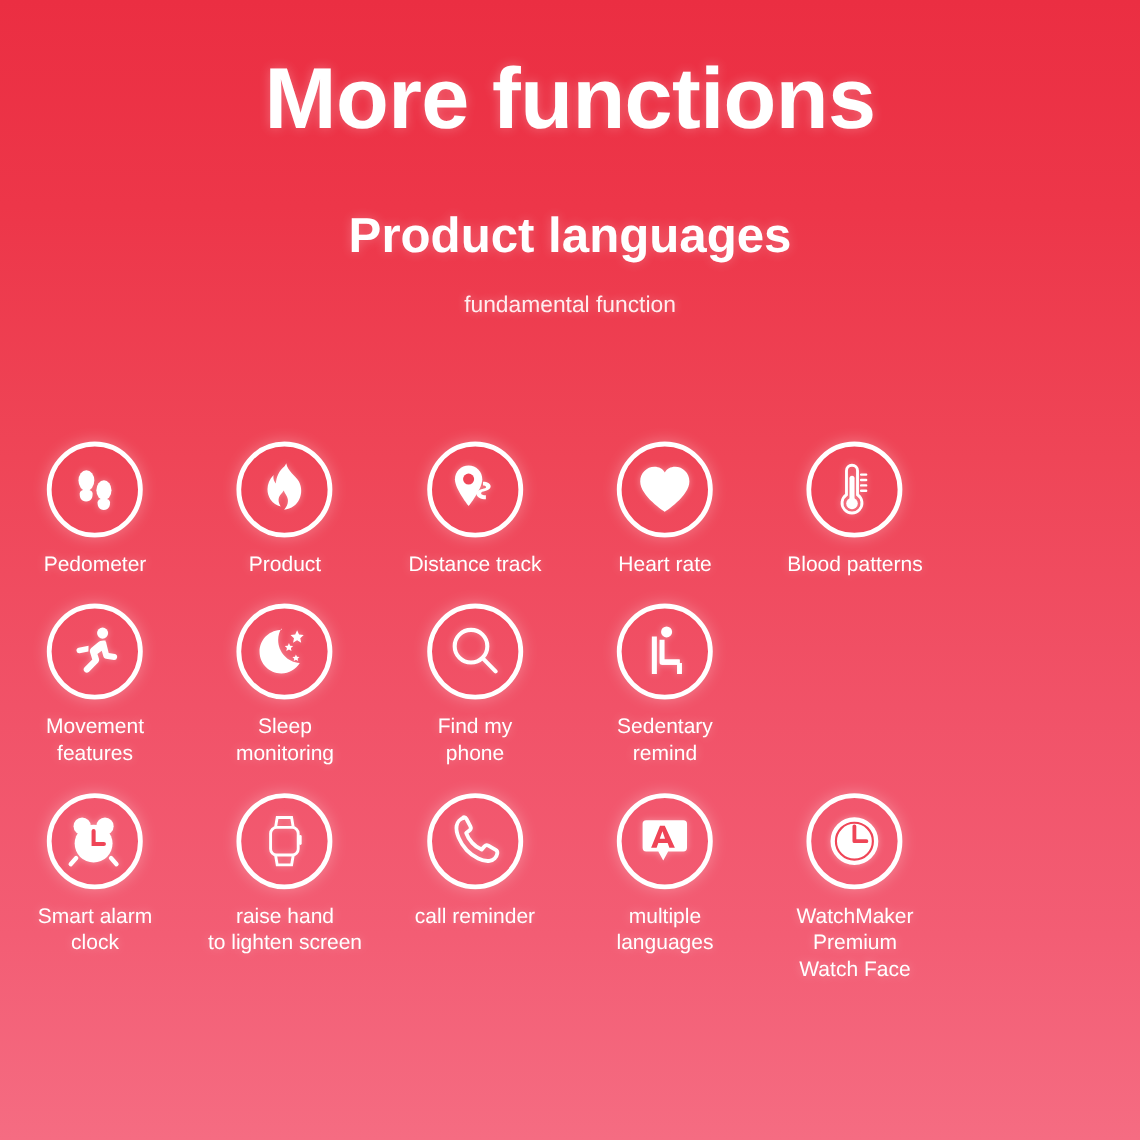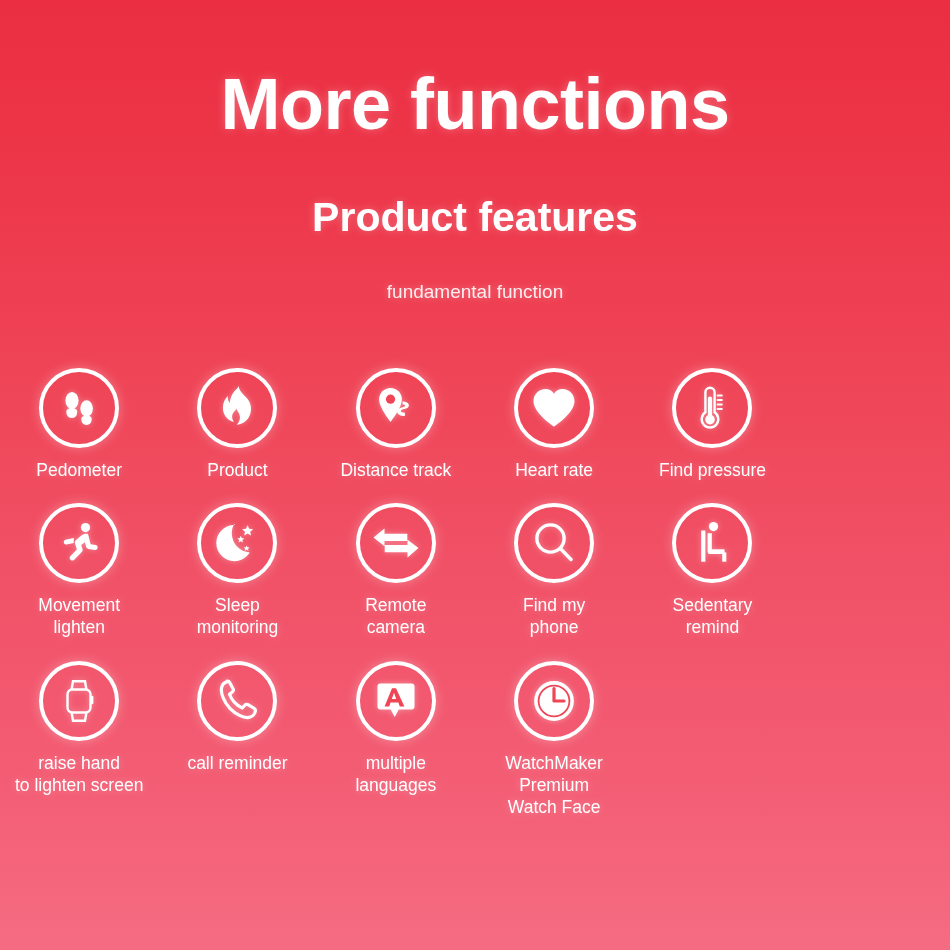--- a/index.html
+++ b/index.html
@@ -31,39 +31,39 @@
   
   .headings {
     position: absolute;
     left: 0;
     top: 0;
     width: 950px;
     text-align: center;
   }
   .title-main {
     margin: 0;
-    padding-top: 68px;
+    padding-top: 47px;
     font-size: 72px;
     line-height: 1.0;
     font-weight: bold;
     color: #FFFFFF;
     letter-spacing: -0.5px;
     text-shadow: 0 0 10px rgba(255,255,255,0.28);
   }
   .title-sub {
     margin: 0;
     padding-top: 57px;
     font-size: 41px;
     line-height: 1.0;
     font-weight: bold;
     color: #FFFFFF;
     text-shadow: 0 0 9px rgba(255,255,255,0.25);
   }
   .title-caption {
-    margin: 16px;
+    margin: 0;
     padding-top: 28px;
     font-size: 19px;
     line-height: 1.0;
     color: #FFEDEF;
     font-weight: normal;
     text-shadow: 0 0 7px rgba(255,255,255,0.35);
   }
 
   
   .grid {
@@ -112,21 +112,21 @@
     text-shadow: 0 0 8px rgba(255,255,255,0.30);
   }
 </style>
 </head>
 <body>
 
 <div id="poster">
 
   <div class="headings">
     <h1 class="title-main">More functions</h1>
-    <h2 class="title-sub">Product features</h2>
+    <h2 class="title-sub">Product languages</h2>
     <p class="title-caption">fundamental function</p>
   </div>
 
   <div class="grid">
 
     <div class="grid-row row-1">
 
       <div class="cell">
         <div class="icon-circle">
           <svg width="48" height="48" viewBox="0 0 48 48" fill="#fff">
@@ -170,64 +170,54 @@
 
       <div class="cell">
         <div class="icon-circle">
           <svg width="48" height="50" viewBox="0 0 48 50" fill="none" stroke="#fff" stroke-width="2.4">
             <path d="M26.6 29.3V9.3a4.6 4.6 0 0 0-9.2 0v20a8.3 8.3 0 1 0 9.2 0z"></path>
             <rect x="19.9" y="13.5" width="4.2" height="21.5" rx="2.1" fill="#fff" stroke="none"></rect>
             <circle cx="22" cy="36.6" r="4.8" fill="#fff" stroke="none"></circle>
             <path d="M29.6 12.5h4.2M29.6 17h4.2M29.6 21.5h4.2M29.6 26h4.2" stroke-width="2" stroke-linecap="round"></path>
           </svg>
         </div>
-        <div class="cell-label">Find pressure</div>
+        <div class="cell-label">Blood patterns</div>
       </div>
 
 
     </div>
 
     <div class="grid-row row-2">
 
       <div class="cell">
         <div class="icon-circle">
           <svg width="48" height="48" viewBox="0 0 48 48" fill="#fff">
             <circle cx="30.5" cy="8.6" r="4.6"></circle>
             <path d="M33.6 15.2c-2.6-.8-5.3-.3-7.3 1.4l-5.3 4.5c-1 .9-1.4 2.3-1 3.5l1.9 5.9-6.6 6.8a2.6 2.6 0 0 0 3.7 3.6l7.8-7.9c.8-.8 1-2 .7-3l-1.3-4 3.6-2.8 1.3 4.6c.3 1.1 1.2 1.9 2.3 2.1l6.6 1.1a2.5 2.5 0 0 0 .8-4.9l-5.2-.9-2-8.2c-.1-1-.5-1.6-1-1.8z"></path>
             <path d="M18.8 19.1l-8.3 1.6a2.4 2.4 0 0 0 .9 4.7l7.3-1.4z"></path>
           </svg>
         </div>
         <div class="cell-label">Movement
-lighten</div>
+features</div>
       </div>
 
 
       <div class="cell">
         <div class="icon-circle">
           <svg width="50" height="48" viewBox="0 0 50 48" fill="#fff">
             <path d="M24.6 3.5c-1.8 2.8-2.8 6.2-2.8 9.8 0 10.2 8 18.6 18 19.2-3.2 5.2-8.9 8.7-15.4 8.7-10 0-18.1-8.1-18.1-18.1 0-9.6 7.4-17.4 16.8-18.1.5 0 1 0 1.5-.1z" transform="translate(-2,1)"></path>
             <path d="M35.6 6.2l1.6 3.6 3.9.4-2.9 2.6.8 3.8-3.4-2-3.4 2 .8-3.8-2.9-2.6 3.9-.4z"></path>
             <path d="M28.8 16.8l1 2.3 2.5.3-1.9 1.7.5 2.4-2.1-1.3-2.2 1.3.5-2.4-1.8-1.7 2.5-.3z"></path>
             <path d="M34.6 26.4l.9 1.9 2.1.2-1.6 1.4.5 2-1.9-1.1-1.8 1.1.4-2-1.5-1.4 2.1-.2z"></path>
           </svg>
         </div>
         <div class="cell-label">Sleep
 monitoring</div>
       </div>
 
-      <div class="cell">
-        <div class="icon-circle">
-          <svg width="50" height="44" viewBox="0 0 50 44" fill="#fff">
-            <path d="M13.5 7.5v5.2h22.8v7.4H13.5v5.2L2.5 16.4z"></path>
-            <path d="M36.5 36.5v-5.2H13.7v-7.4h22.8v-5.2l11 8.4z"></path>
-          </svg>
-        </div>
-        <div class="cell-label">Remote
-camera</div>
-      </div>
 
       <div class="cell">
         <div class="icon-circle">
           <svg width="48" height="48" viewBox="0 0 48 48" fill="none" stroke="#fff" stroke-width="3.4" stroke-linecap="round">
             <circle cx="20.5" cy="19.5" r="13.6"></circle>
             <path d="M30.6 29.8L41 40.5"></path>
           </svg>
         </div>
         <div class="cell-label">Find my
 phone</div>
@@ -244,20 +234,33 @@
           </svg>
         </div>
         <div class="cell-label">Sedentary
 remind</div>
       </div>
 
     </div>
 
     <div class="grid-row row-3">
 
+      <div class="cell">
+        <div class="icon-circle">
+          <svg width="50" height="48" viewBox="0 0 50 48" fill="#fff">
+            <circle cx="14.5" cy="11.5" r="7.2"></circle>
+            <circle cx="33.5" cy="11.5" r="7.2"></circle>
+            <circle cx="24" cy="26" r="15.8"></circle>
+            <path d="M24 15.5v10.8h8.6" stroke="#EF4557" stroke-width="3.4" fill="none" stroke-linecap="round"></path>
+            <path d="M9.5 38l-4.6 5.2M38.5 38l4.6 5.2" stroke="#fff" stroke-width="3.6" stroke-linecap="round"></path>
+          </svg>
+        </div>
+        <div class="cell-label">Smart alarm
+clock</div>
+      </div>
 
       <div class="cell">
         <div class="icon-circle">
           <svg width="44" height="50" viewBox="0 0 44 50" fill="none" stroke="#fff" stroke-width="2.4">
             <rect x="10.5" y="13.5" width="23" height="23" rx="5"></rect>
             <path d="M14.6 13.5l1.4-8.2h12l1.4 8.2M14.6 36.5l1.4 8.2h12l1.4-8.2"></path>
             <path d="M35.2 21v6" stroke-linecap="round"></path>
           </svg>
         </div>
         <div class="cell-label">raise hand

